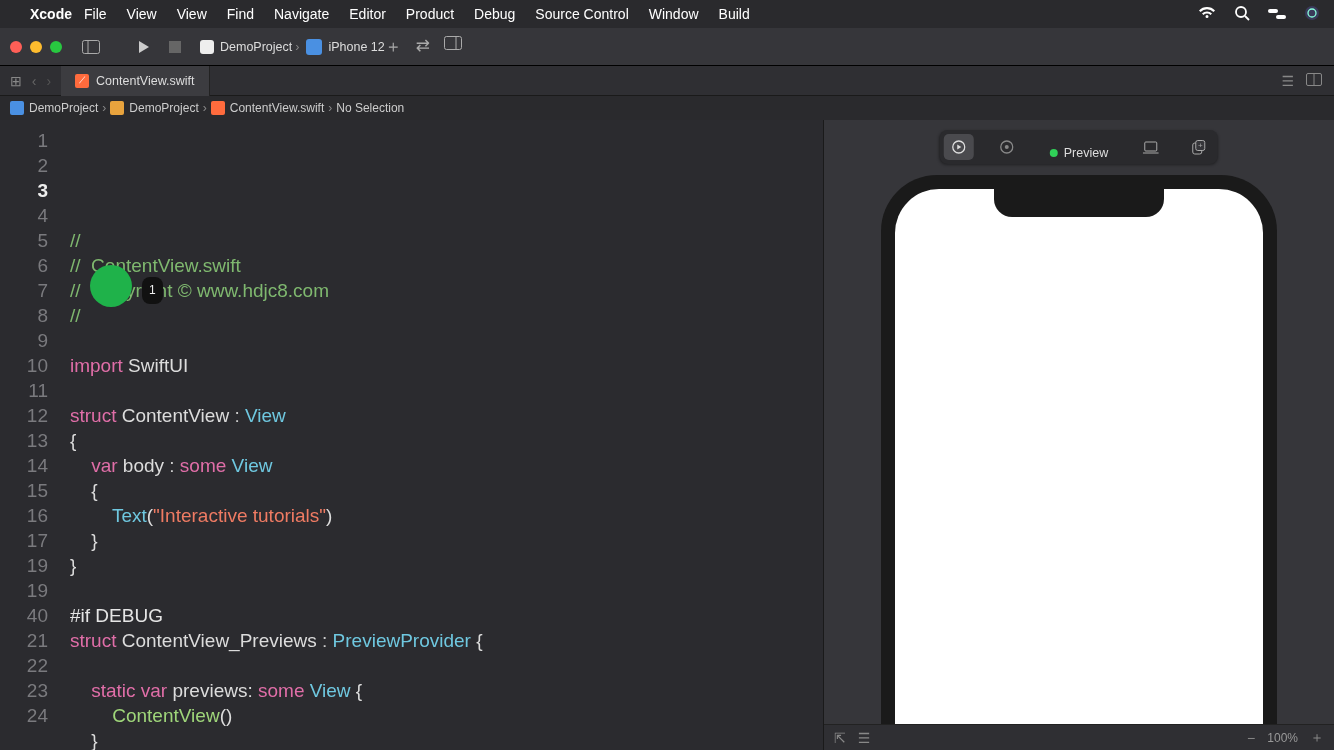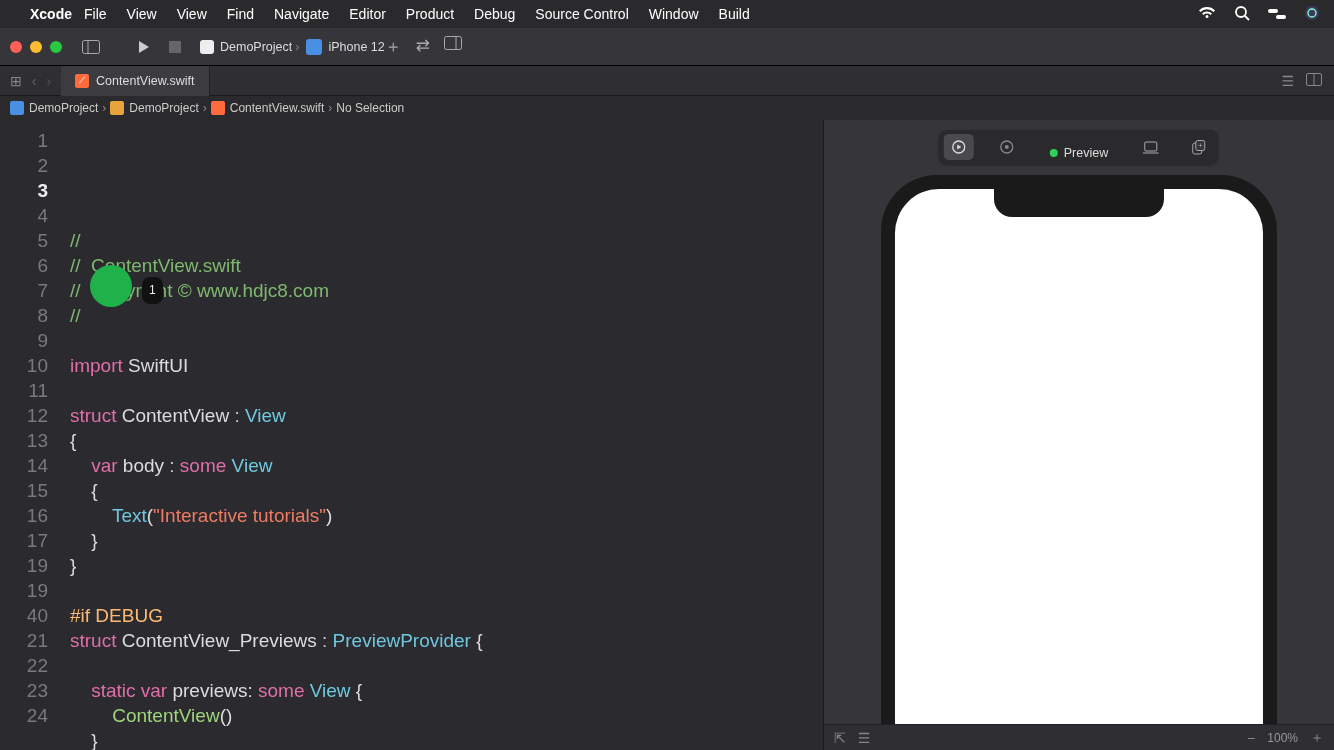--- a/index.html
+++ b/index.html
@@ -49,21 +49,21 @@
 
 .editor { flex:1; background:#2b2b2f; display:flex; font-family:"SF Mono",Menlo,monospace; font-size:19px; line-height:25px; overflow:hidden; border-right:1px solid #1a1a1a; }
 .gutter { width:62px; text-align:right; padding:8px 14px 0 0; color:#7a7a7e; user-select:none; }
 .gutter .ln { height:25px; }
 .gutter .cur { color:#eee; font-weight:600; }
 .code { padding:8px 0 0 8px; white-space:pre; position:relative; }
 .c-comment{color:#7fb86f}
 .c-key{color:#e06ea8}
 .c-type{color:#6fc8e0}
 .c-str{color:#ef7b63}
-.c-pp{color:#fdba74}
+.c-pp{color:#e5e5e5}
 .c-id{color:#dcdcdc}
 .c-func{color:#9fd67a}
 
 .greenball { position:absolute; width:42px;height:42px;border-radius:50%;background:#1fb24a; left:28px; top:145px; }
 .badge1 { position:absolute; left:80px; top:157px; background:#111; color:#eee; font-size:12px; padding:1px 7px; border-radius:8px; }
 
 
 .preview { width:510px; background:#36363a; position:relative; display:flex; flex-direction:column; }
 .pv-toolbar { position:absolute; top:10px; left:50%; transform:translateX(-50%); display:flex; background:#2a2a2d; border-radius:8px; padding:4px; gap:18px; box-shadow:0 1px 3px rgba(0,0,0,.4); align-items:flex-end; }
 .pv-btn { width:30px;height:26px;display:flex;align-items:center;justify-content:center;color:#aaa;font-size:14px;border-radius:5px }

